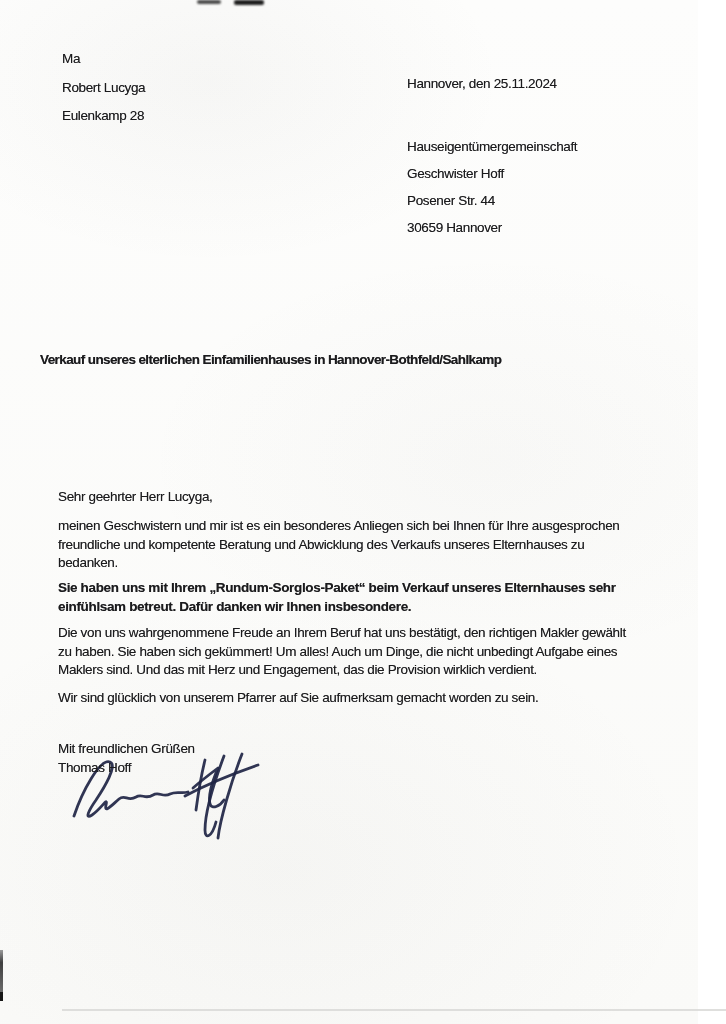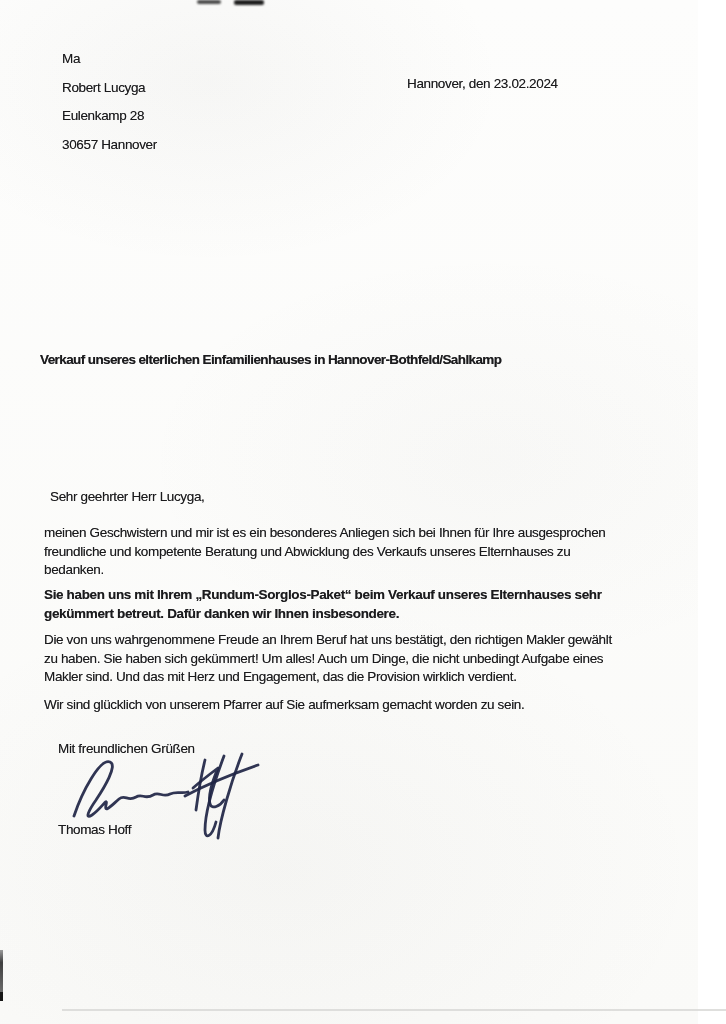--- a/index.html
+++ b/index.html
@@ -17,69 +17,74 @@
   }
   .t{
     position:absolute;white-space:nowrap;
     font-size:13.5px;letter-spacing:-0.35px;
     text-shadow:0 0 0.5px rgba(25,25,30,.55);
   }
   .sender{left:62px;top:45px;line-height:28.7px;}
   .dateline{left:407px;top:76px;}
   .recipient{left:407px;top:133px;line-height:27px;}
   .subject{left:40px;top:352px;font-weight:700;letter-spacing:-0.6px;text-shadow:0 0 0.6px rgba(25,25,30,.6);}
-  .salutation{left:50px;top:489px;}
-  .para{line-height:18.5px;left:44px;margin-top:7px;}
+  .salutation{left:58px;top:489px;}
+  .para{line-height:18.5px;left:58px;}
   .p1{top:517px;} .p2{top:579px;font-weight:bold;} .p3{top:624px;} .p4{top:689px;}
   .closing{left:58px;top:741px;}
-  .signer{left:58px;top:822px;}
+  .signer{left:58px;top:760px;}
   .signature{position:absolute;left:52px;top:750px;width:250px;height:95px;}
   .signature path{fill:none;stroke-width:2.8;stroke-linecap:round;stroke-linejoin:round;opacity:.92;}
   
   .artifact{position:absolute;}
   .smudge-a{left:197px;top:0;width:24px;height:4px;background:#4a4a4a;border-radius:2px;filter:blur(1px);}
   .smudge-b{left:234px;top:0;width:30px;height:5px;background:#1e1e1e;border-radius:2px;filter:blur(1.2px);}
   .edge-strip{left:0;top:950px;width:2.5px;height:42px;background:linear-gradient(#9a9a9a,#3f3f3f 30%,#6b6b6b);filter:blur(.4px);}
   .corner-mark{left:0;top:992px;width:3px;height:9px;background:#161616;}
   .bottom-line{left:62px;top:1009px;width:664px;height:2px;background:#dcdcda;filter:blur(.7px);opacity:.9;}
 </style>
 </head>
 <body>
 
 <div class="page">
 
   <div class="t sender">
     <div>Ma</div>
     <div>Robert Lucyga</div>
     <div>Eulenkamp 28</div>
-    <div>30657 Hannover</div>
   </div>
 
-  <div class="t dateline">Hannover, den 23.02.2024</div>
+  <div class="t dateline">Hannover, den 25.11.2024</div>
 
+  <div class="t recipient">
+    <div>Hauseigentümergemeinschaft</div>
+    <div>Geschwister Hoff</div>
+    <div>Posener Str. 44</div>
+    <div>30659 Hannover</div>
+  </div>
 
   <div class="t subject">Verkauf unseres elterlichen Einfamilienhauses in Hannover-Bothfeld/Sahlkamp</div>
 
   <div class="t salutation">Sehr geehrter Herr Lucyga,</div>
 
   <div class="t para p1">
     <div>meinen Geschwistern und mir ist es ein besonderes Anliegen sich bei Ihnen für Ihre ausgesprochen</div>
     <div>freundliche und kompetente Beratung und Abwicklung des Verkaufs unseres Elternhauses zu</div>
     <div>bedanken.</div>
   </div>
 
   <div class="t para p2">
     <div>Sie haben uns mit Ihrem „Rundum-Sorglos-Paket“ beim Verkauf unseres Elternhauses sehr</div>
-    <div>gekümmert betreut. Dafür danken wir Ihnen insbesondere.</div>
+    <div>einfühlsam betreut. Dafür danken wir Ihnen insbesondere.</div>
   </div>
 
   <div class="t para p3">
     <div>Die von uns wahrgenommene Freude an Ihrem Beruf hat uns bestätigt, den richtigen Makler gewählt</div>
     <div>zu haben. Sie haben sich gekümmert! Um alles! Auch um Dinge, die nicht unbedingt Aufgabe eines</div>
-    <div>Makler sind. Und das mit Herz und Engagement, das die Provision wirklich verdient.</div>
+    <div>Maklers sind. Und das mit Herz und Engagement, das die Provision wirklich verdient.</div>
   </div>
 
   <div class="t para p4">
     <div>Wir sind glücklich von unserem Pfarrer auf Sie aufmerksam gemacht worden zu sein.</div>
   </div>
 
   <div class="t closing">Mit freundlichen Grüßen</div>
 
   <svg class="signature" viewBox="0 0 250 95" aria-hidden="true">
     <g fill="none" stroke="#1e2444">

